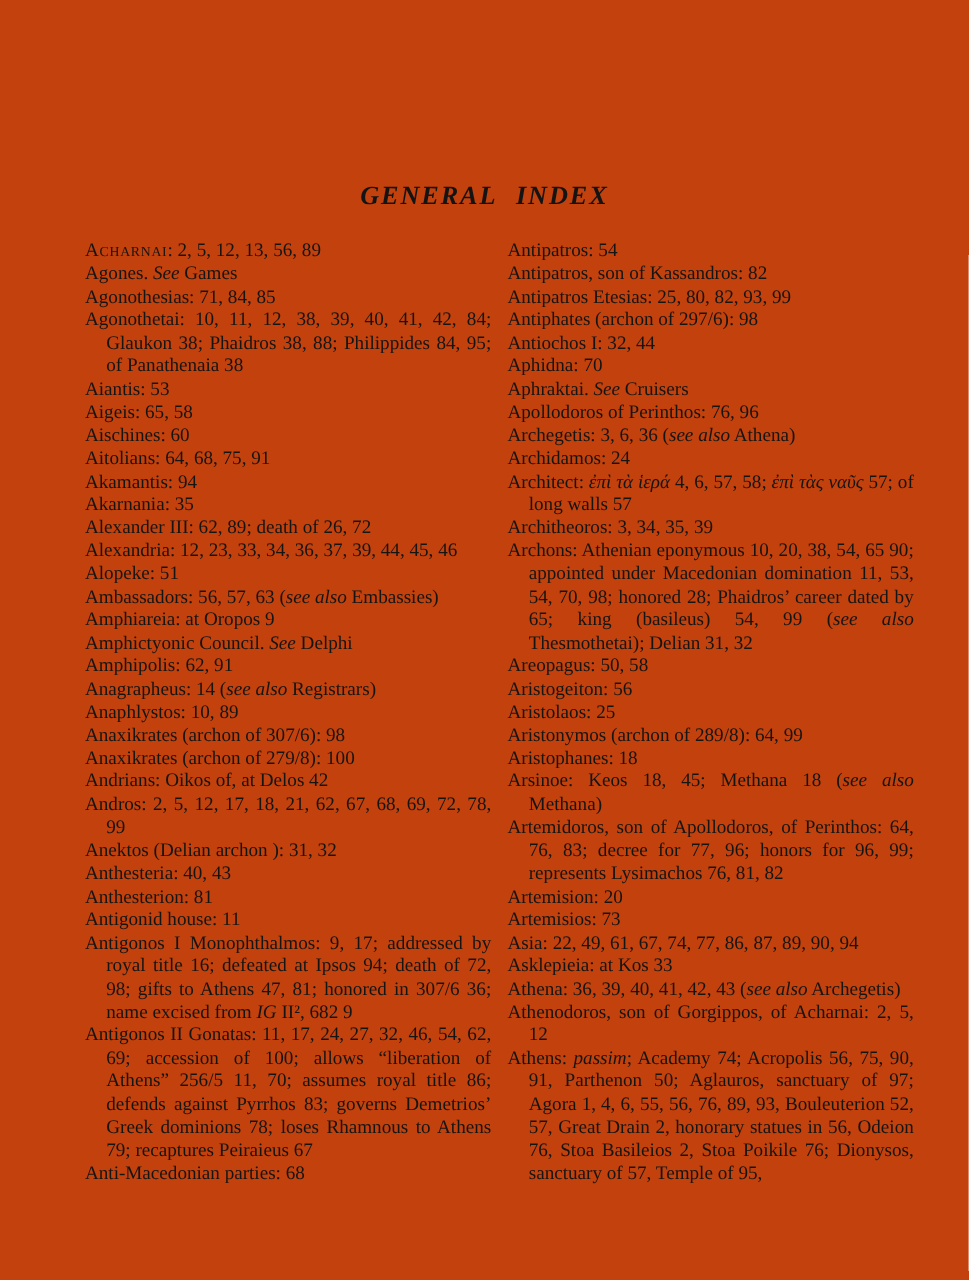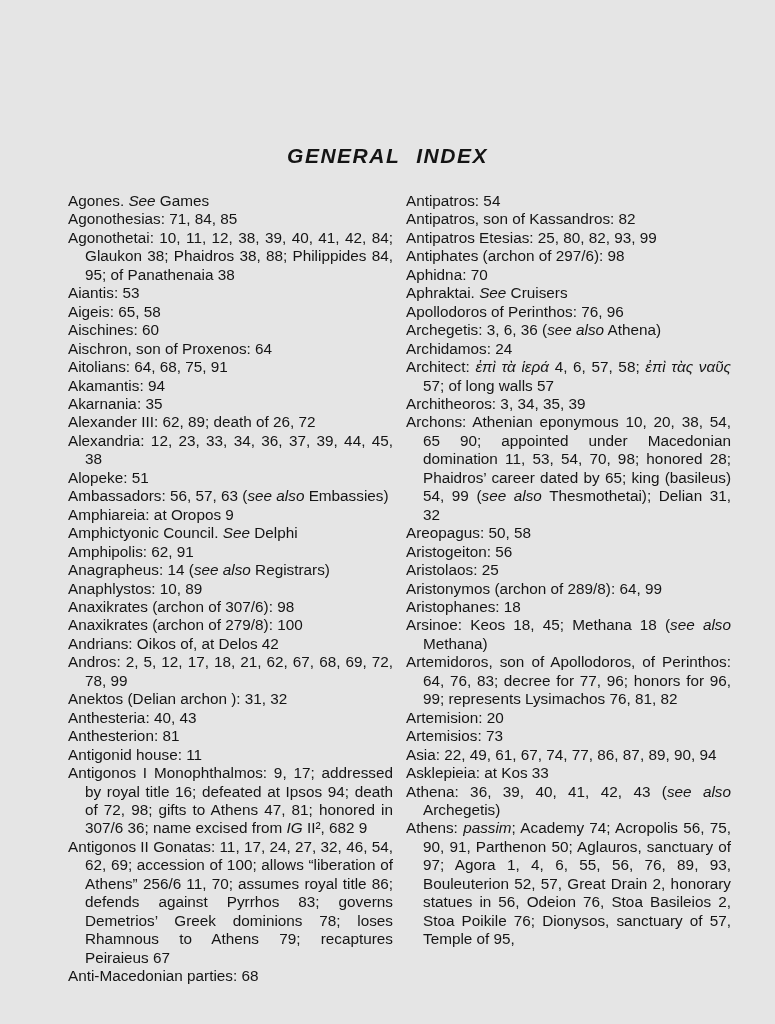--- a/index.html
+++ b/index.html
@@ -4,23 +4,23 @@
 <style>
   html, body {
     margin: 0;
     padding: 0;
     background: #ffffff;
   }
   .page {
     position: relative;
     width: 775px;
     height: 1024px;
-    background: #e5e5e5;
+    background: #c2410c;
     overflow: hidden;
-    font-family: Liberation Sans, sans-serif;
+    font-family: Liberation Serif, serif;
     color: #151515;
   }
   .page-title {
     position: absolute;
     top: 144px;
     left: 0;
     width: 100%;
     text-align: center;
     font-style: italic;
     font-weight: 700;
@@ -58,72 +58,74 @@
     letter-spacing: 0.6px;
   }
 </style>
 </head>
 <body>
 
 <div class="page">
   <div class="page-title">GENERAL INDEX</div>
   <div class="columns">
     <div class="col">
+        <p class="entry"><span class="sc">Acharnai</span>: 2, 5, 12, 13, 56, 89</p>
         <p class="entry">Agones. <span class="it">See</span> Games</p>
         <p class="entry">Agonothesias: 71, 84, 85</p>
         <p class="entry">Agonothetai: 10, 11, 12, 38, 39, 40, 41, 42, 84; Glaukon 38; Phaidros 38, 88; Philippides 84, 95; of Panathenaia 38</p>
         <p class="entry">Aiantis: 53</p>
         <p class="entry">Aigeis: 65, 58</p>
         <p class="entry">Aischines: 60</p>
-        <p class="entry">Aischron, son of Proxenos: 64</p>
         <p class="entry">Aitolians: 64, 68, 75, 91</p>
         <p class="entry">Akamantis: 94</p>
         <p class="entry">Akarnania: 35</p>
         <p class="entry">Alexander III: 62, 89; death of 26, 72</p>
-        <p class="entry">Alexandria: 12, 23, 33, 34, 36, 37, 39, 44, 45, 38</p>
+        <p class="entry">Alexandria: 12, 23, 33, 34, 36, 37, 39, 44, 45, 46</p>
         <p class="entry">Alopeke: 51</p>
         <p class="entry">Ambassadors: 56, 57, 63 (<span class="it">see also</span> Embassies)</p>
         <p class="entry">Amphiareia: at Oropos 9</p>
         <p class="entry">Amphictyonic Council. <span class="it">See</span> Delphi</p>
         <p class="entry">Amphipolis: 62, 91</p>
         <p class="entry">Anagrapheus: 14 (<span class="it">see also</span> Registrars)</p>
         <p class="entry">Anaphlystos: 10, 89</p>
         <p class="entry">Anaxikrates (archon of 307/6): 98</p>
         <p class="entry">Anaxikrates (archon of 279/8): 100</p>
         <p class="entry">Andrians: Oikos of, at Delos 42</p>
         <p class="entry">Andros: 2, 5, 12, 17, 18, 21, 62, 67, 68, 69, 72, 78, 99</p>
         <p class="entry">Anektos (Delian archon ): 31, 32</p>
         <p class="entry">Anthesteria: 40, 43</p>
         <p class="entry">Anthesterion: 81</p>
         <p class="entry">Antigonid house: 11</p>
         <p class="entry">Antigonos I Monophthalmos: 9, 17; addressed by royal title 16; defeated at Ipsos 94; death of 72, 98; gifts to Athens 47, 81; honored in 307/6  36; name excised from <span class="it">IG</span> II², 682  9</p>
-        <p class="entry">Antigonos II Gonatas: 11, 17, 24, 27, 32, 46, 54, 62, 69; accession of 100; allows “liberation of Athens” 256/6  11, 70; assumes royal title 86; defends against Pyrrhos 83; governs Demetrios’ Greek dominions 78; loses Rhamnous to Athens 79; recaptures Peiraieus 67</p>
+        <p class="entry">Antigonos II Gonatas: 11, 17, 24, 27, 32, 46, 54, 62, 69; accession of 100; allows “liberation of Athens” 256/5  11, 70; assumes royal title 86; defends against Pyrrhos 83; governs Demetrios’ Greek dominions 78; loses Rhamnous to Athens 79; recaptures Peiraieus 67</p>
         <p class="entry">Anti-Macedonian parties: 68</p>
       </div>
     <div class="col">
         <p class="entry">Antipatros: 54</p>
         <p class="entry">Antipatros, son of Kassandros: 82</p>
         <p class="entry">Antipatros Etesias: 25, 80, 82, 93, 99</p>
         <p class="entry">Antiphates (archon of 297/6): 98</p>
+        <p class="entry">Antiochos I: 32, 44</p>
         <p class="entry">Aphidna: 70</p>
         <p class="entry">Aphraktai. <span class="it">See</span> Cruisers</p>
         <p class="entry">Apollodoros of Perinthos: 76, 96</p>
         <p class="entry">Archegetis: 3, 6, 36 (<span class="it">see also</span> Athena)</p>
         <p class="entry">Archidamos: 24</p>
         <p class="entry">Architect: <span class="it">ἐπὶ τὰ ἱερά</span> 4, 6, 57, 58; <span class="it">ἐπὶ τὰς ναῦς</span> 57; of long walls 57</p>
         <p class="entry">Architheoros: 3, 34, 35, 39</p>
         <p class="entry">Archons: Athenian eponymous 10, 20, 38, 54, 65  90; appointed under Macedonian domination 11, 53, 54, 70, 98; honored 28; Phaidros’ career dated by 65; king (basileus) 54, 99 (<span class="it">see also</span> Thesmothetai); Delian 31, 32</p>
         <p class="entry">Areopagus: 50, 58</p>
         <p class="entry">Aristogeiton: 56</p>
         <p class="entry">Aristolaos: 25</p>
         <p class="entry">Aristonymos (archon of 289/8): 64, 99</p>
         <p class="entry">Aristophanes: 18</p>
         <p class="entry">Arsinoe: Keos 18, 45; Methana 18 (<span class="it">see also</span> Methana)</p>
         <p class="entry">Artemidoros, son of Apollodoros, of Perinthos: 64, 76, 83; decree for 77, 96; honors for 96, 99; represents Lysimachos 76, 81, 82</p>
         <p class="entry">Artemision: 20</p>
         <p class="entry">Artemisios: 73</p>
         <p class="entry">Asia: 22, 49, 61, 67, 74, 77, 86, 87, 89, 90, 94</p>
         <p class="entry">Asklepieia: at Kos 33</p>
         <p class="entry">Athena: 36, 39, 40, 41, 42, 43 (<span class="it">see also</span> Archegetis)</p>
+        <p class="entry">Athenodoros, son of Gorgippos, of Acharnai: 2, 5, 12</p>
         <p class="entry">Athens: <span class="it">passim</span>; Academy 74; Acropolis 56, 75, 90, 91, Parthenon 50; Aglauros, sanctuary of 97; Agora 1, 4, 6, 55, 56, 76, 89, 93, Bouleuterion 52, 57, Great Drain 2, honorary statues in 56, Odeion 76, Stoa Basileios 2, Stoa Poikile 76; Dionysos, sanctuary of 57, Temple of 95,</p>
       </div>
   </div>
 </div>
 
 </body></html>

